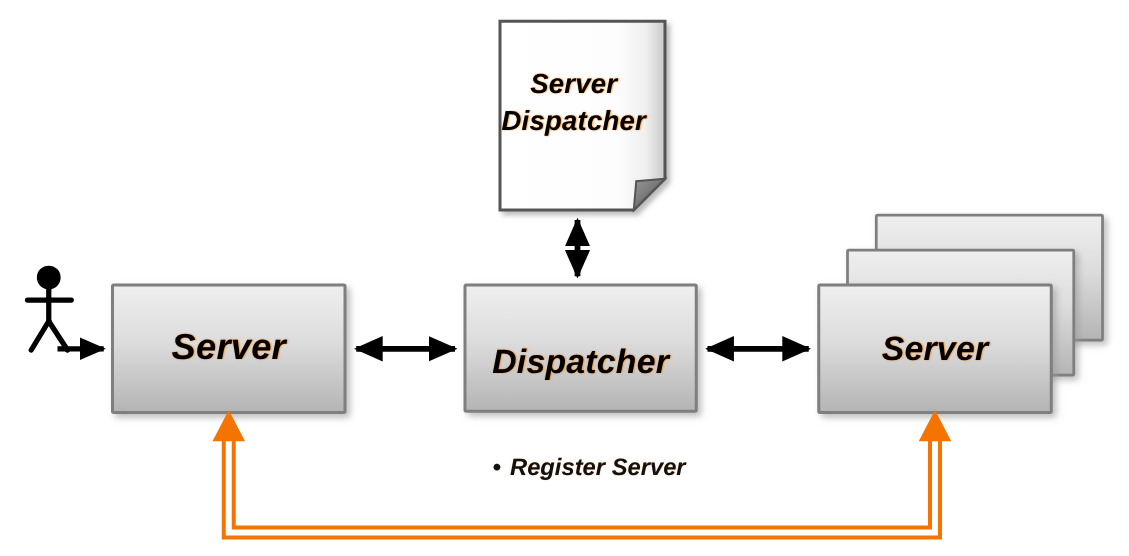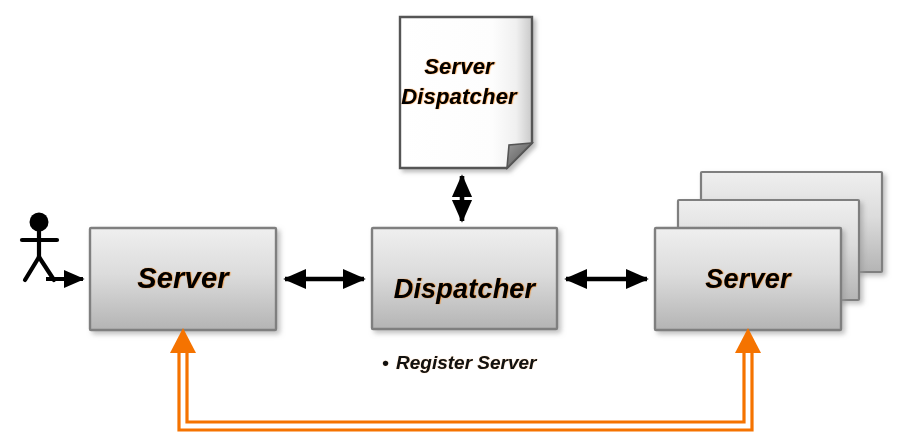--- a/index.html
+++ b/index.html
@@ -61,21 +61,21 @@
     top: 52px;
     width: 118px;
     font-size: 22px;
     line-height: 30px;
   }
   #bullet-list {
     position: absolute;
     left: 378px;
     top: 346px;
     width: 260px;
-    margin: 4px;
+    margin: 16px;
     padding: 0;
     list-style: none;
   }
   #bullet-list li {
     font-size: 19px;
     font-weight: bold;
     font-style: italic;
     color: #111111;
     line-height: 26px;
     white-space: nowrap;

